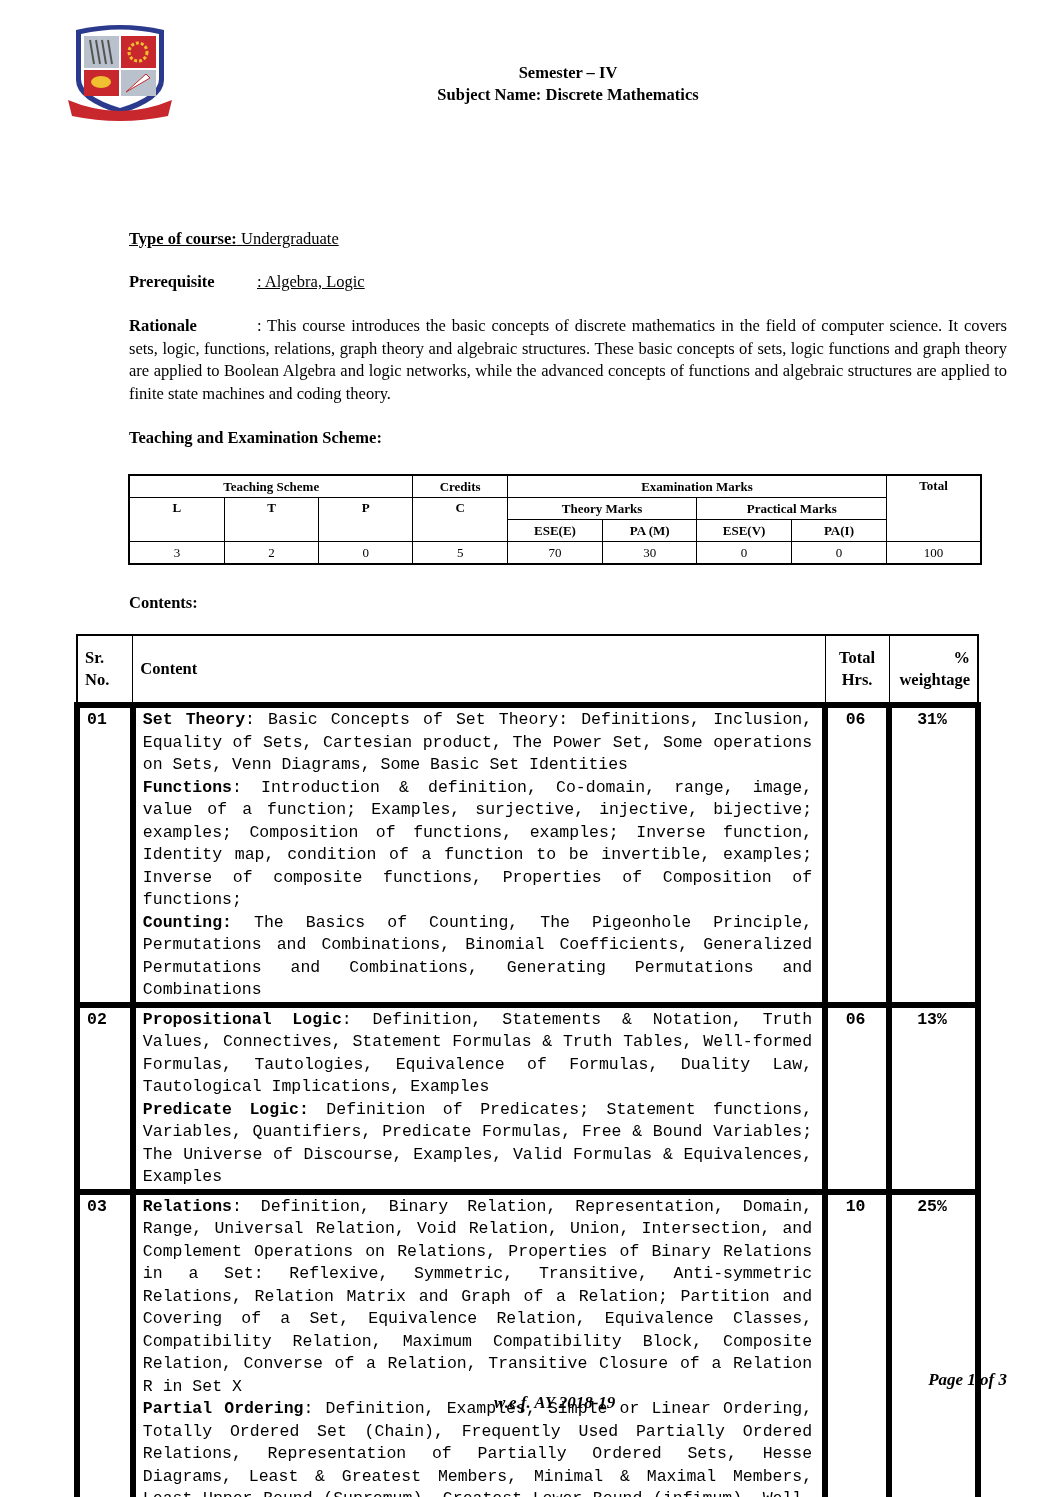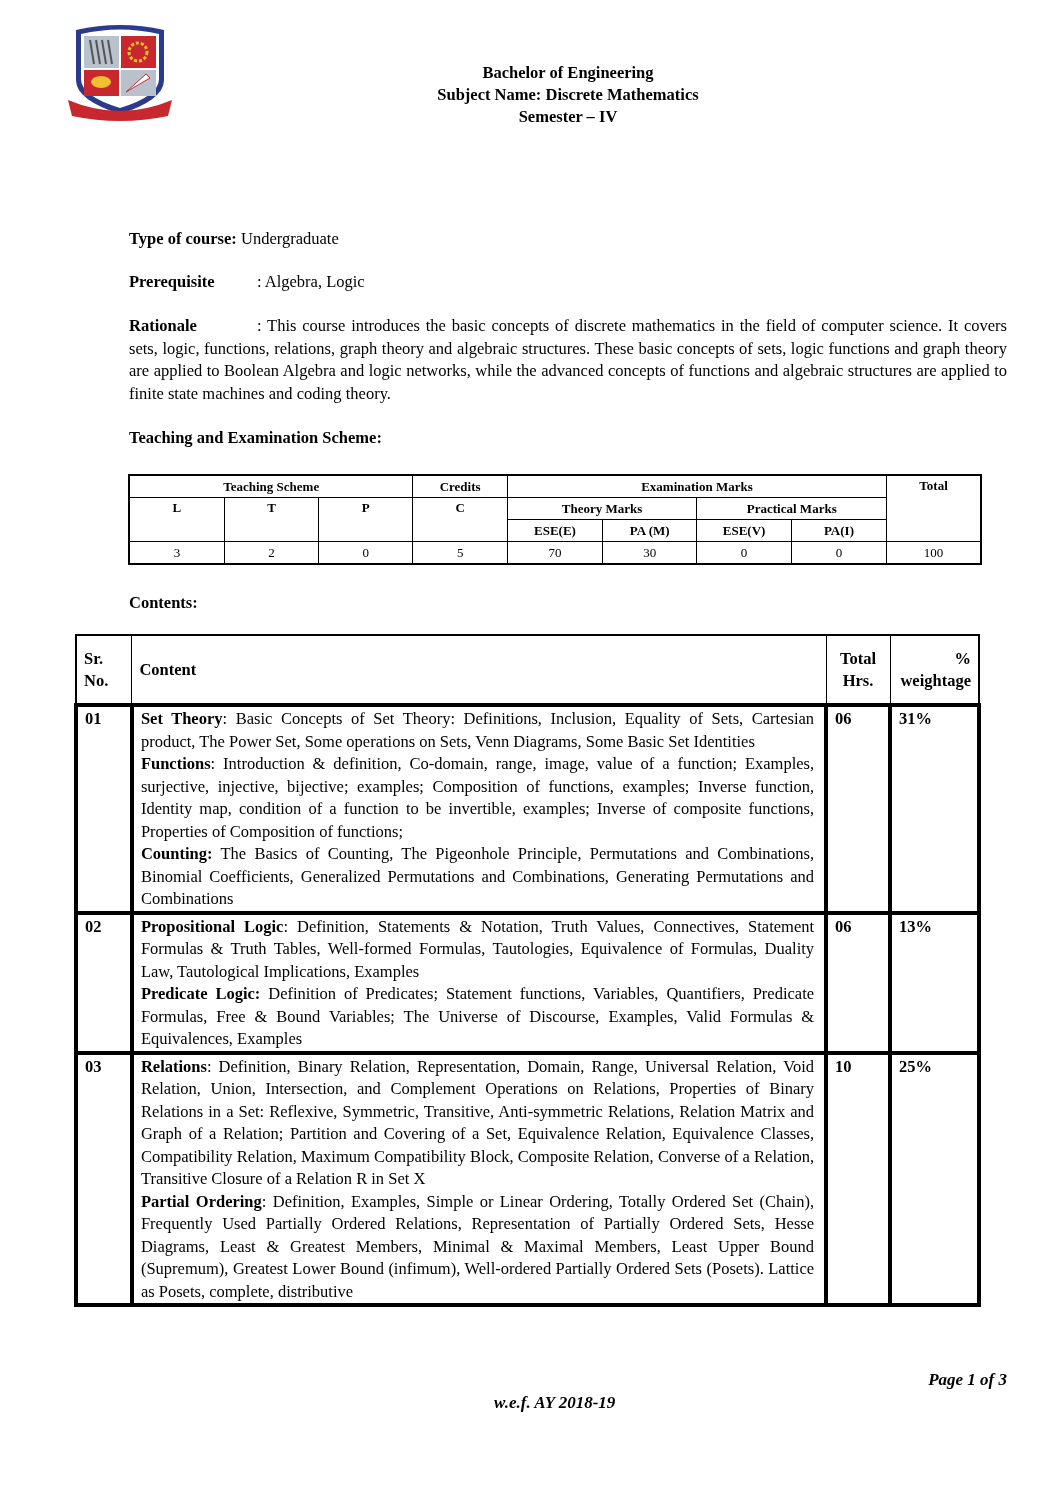--- a/index.html
+++ b/index.html
@@ -2,36 +2,36 @@
 <html><head>
 <meta charset="utf-8">
 <style>
   html, body { margin:0; padding:0; background:#ffffff; }
   body { width:1058px; height:1497px; position:relative; overflow:hidden;
          font-family:"Liberation Serif", "DejaVu Serif", serif; color:#000; }
   .logo { position:absolute; left:64px; top:22px; width:112px; height:100px; }
   .header { position:absolute; left:300px; top:62px; width:536px; text-align:center; }
   .uni { font-size:23px; font-weight:bold; line-height:30px; letter-spacing:0.1px; }
   .sub { font-size:16.5px; font-weight:bold; line-height:22px; }
-  .meta { position:absolute; left:129px; font-size:16.5px; line-height:22.5px; }
+  .meta { position:absolute; left:129px; font-size:16.5px; line-height:22.5px;text-decoration:underline; }
   .meta b { font-weight:bold; }
   .rationale { position:absolute; left:129px; top:315px; width:878px; font-size:16.5px;
                line-height:22.5px; text-align:justify; }
   .scheme-title { position:absolute; left:129px; top:428px; font-size:16.5px; font-weight:bold; }
   table { border-collapse:collapse; }
   .scheme { position:absolute; left:128px; top:474px; width:854px; font-size:13px; }
   .scheme td { border:1px solid #000; text-align:center; padding:0; height:21px; line-height:20px; }
   .scheme .h { font-weight:bold; }
   .scheme { border:2px solid #000; }
   .contents-title { position:absolute; left:129px; top:593px; font-size:16.5px; font-weight:bold; }
   .contents { position:absolute; left:74px; top:634px; width:907px; border:2px solid #000; font-size:16.5px; }
-  .contents td { border:4px solid #000000; vertical-align:top; padding:1px 10px 0 7px; line-height:22.5px; }
+  .contents td { border:6px solid #000000; vertical-align:top; padding:1px 10px 0 7px; line-height:22.5px;font-family:Liberation Mono, monospace; }
   .contents th { border:1px solid #000; font-weight:bold; vertical-align:middle; padding:0 7px; line-height:22px; }
   .contents .content-cell { text-align:justify; }
-  .contents .num { text-align:left; font-weight:bold; }
+  .contents .num { text-align:center; font-weight:bold; }
   .contents .sr { font-weight:bold; }
   .footer-page { position:absolute; right:51px; top:1370px; font-size:17px; font-weight:bold; font-style:italic; }
   .footer-wef { position:absolute; left:494px; top:1393px; font-size:17px; font-weight:bold; font-style:italic; }
 </style>
 </head>
 <body>
 
 <div class="logo">
   <svg width="112" height="100" viewBox="0 0 112 100">
     <path d="M12,8 Q56,-2 100,8 L100,58 Q100,78 56,92 Q12,78 12,58 Z" fill="#2b3a8c"></path>
@@ -47,23 +47,22 @@
         <line x1="44" y1="18" x2="48" y2="42"></line>
       </g>
     <circle cx="74" cy="30" r="9" fill="none" stroke="#f0c030" stroke-width="3" stroke-dasharray="3 2"></circle>
     <ellipse cx="37" cy="60" rx="10" ry="6" fill="#f0c030"></ellipse>
     <path d="M62,70 L82,52 L86,56 Z" fill="#fff" stroke="#c8282d"></path>
     <path d="M4,78 Q56,100 108,78 L104,94 Q56,104 8,94 Z" fill="#c8282d"></path>
   </svg>
 </div>
 
 <div class="header">
-  <div class="sub">Bachelor of Engineering</div>
+  <div class="sub">Semester – IV</div>
   <div class="sub">Subject Name: Discrete Mathematics</div>
-  <div class="sub">Semester – IV</div>
 </div>
 
 <div class="meta" style="top:228px;">
   <b>Type of course:</b><span> Undergraduate</span>
 </div>
 <div class="meta" style="top:271px;">
   <b style="display:inline-block;width:128px;">Prerequisite</b><span>:  Algebra, Logic</span>
 </div>
 <div class="rationale">
   <b style="display:inline-block;width:128px;">Rationale</b><span>: This course introduces the basic concepts of discrete mathematics in the field of computer science. It covers sets, logic, functions, relations, graph theory and algebraic structures. These basic concepts of sets, logic functions and graph theory are applied to Boolean Algebra and logic networks, while the advanced concepts of functions and algebraic structures are applied to finite state machines and coding theory.</span>

